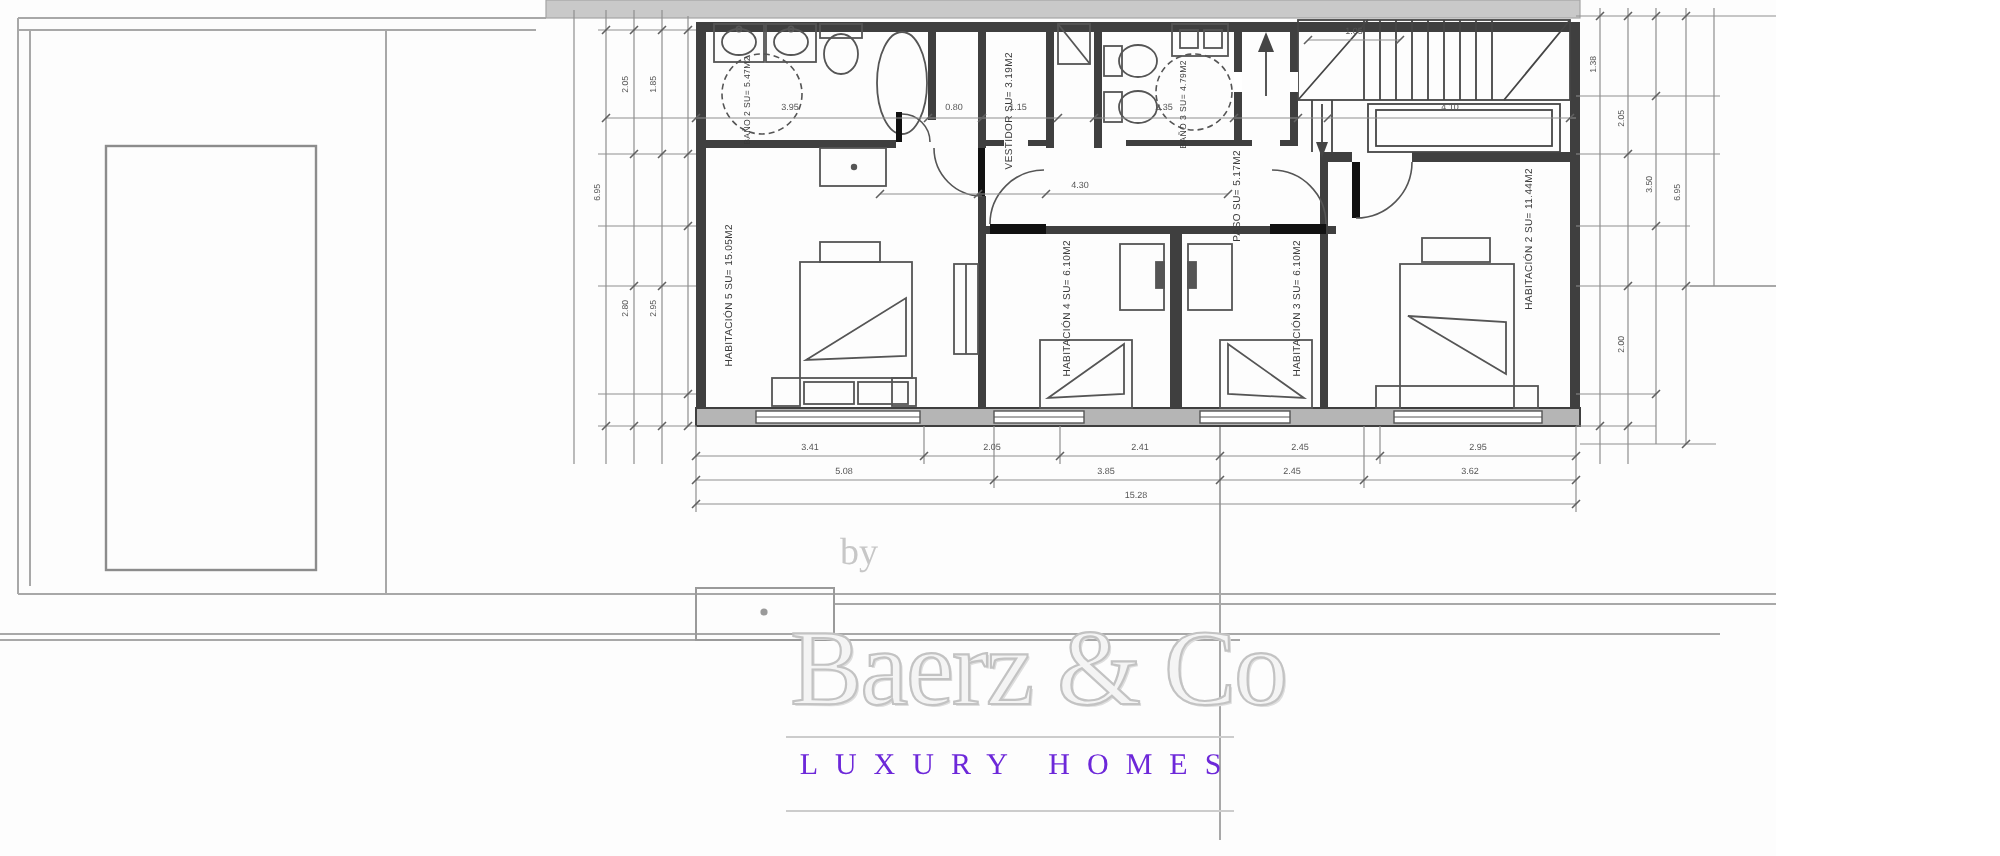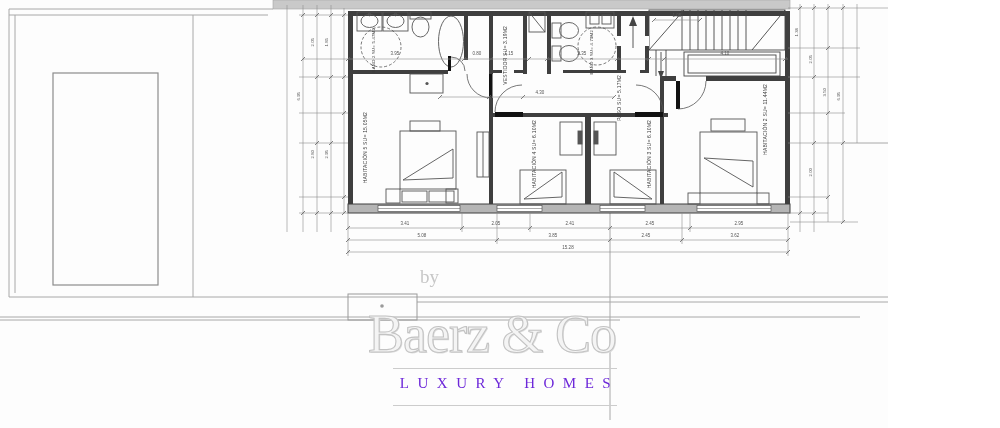--- a/index.html
+++ b/index.html
@@ -10,21 +10,21 @@
   .vlabel{position:absolute;writing-mode:vertical-rl;transform:rotate(180deg);
           font-size:5px;line-height:1.45;color:#3a3a3a;letter-spacing:.2px;white-space:nowrap;}
   .vlabel.small{font-size:4.3px;}
   
   .dim{position:absolute;font-size:4.5px;color:#555;transform:translateX(-50%);white-space:nowrap;}
   .dimv{position:absolute;writing-mode:vertical-rl;transform:rotate(180deg);
         font-size:4.3px;color:#555;white-space:nowrap;}
   
   .wm-by{position:absolute;left:420px;top:266px;font-family:"Liberation Serif",serif;
          font-size:19px;color:#c7c7c7;}
-  .wm-brand{position:absolute;left:368px;top:303px;width:275px;text-align:left;
+  .wm-brand{position:absolute;left:368px;top:303px;width:275px;text-align:right;
             font-family:"Liberation Serif",serif;font-size:54px;font-weight:400;
             color:#f4f4f4;-webkit-text-stroke:1.1px #c3c3c3;text-shadow:1px 1px 0 #dedede;
             letter-spacing:-1px;}
   .wm-rule{position:absolute;left:393px;width:224px;height:0;border-top:1.5px solid #cccccc;}
   .wm-rule-top{top:368px;}
   .wm-rule-bottom{top:405px;}
   .wm-tagline{position:absolute;left:368px;top:375px;width:275px;text-align:center;
               font-family:"Liberation Serif",serif;font-size:15px;color:#6d28d9;
               letter-spacing:8.5px;text-indent:8px;}
 </style>

